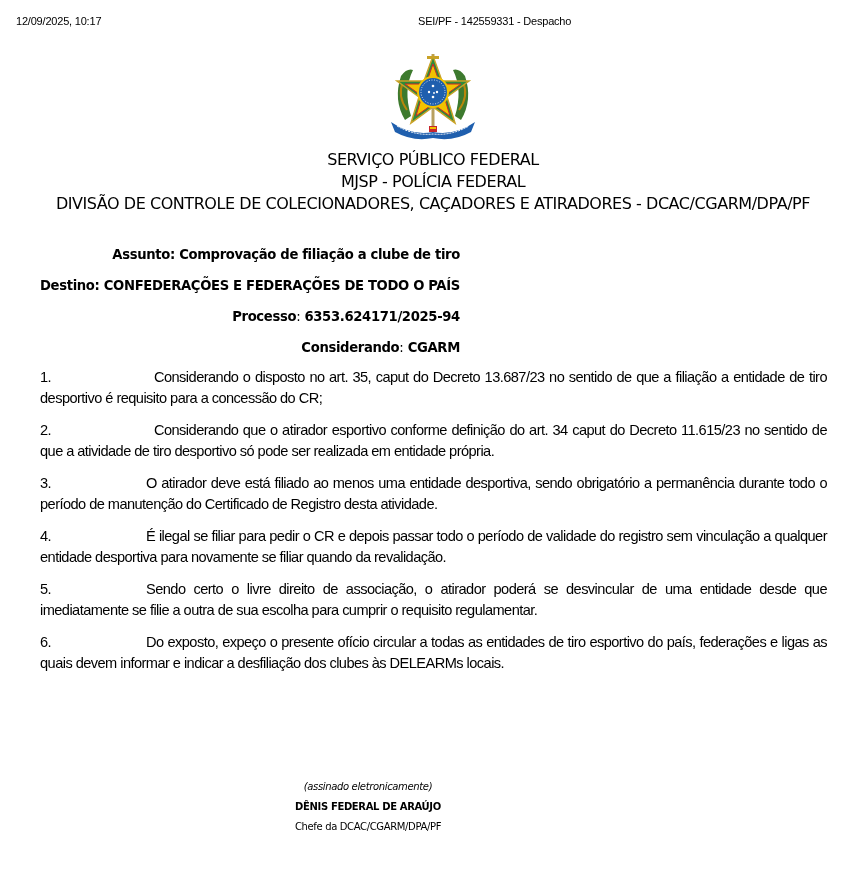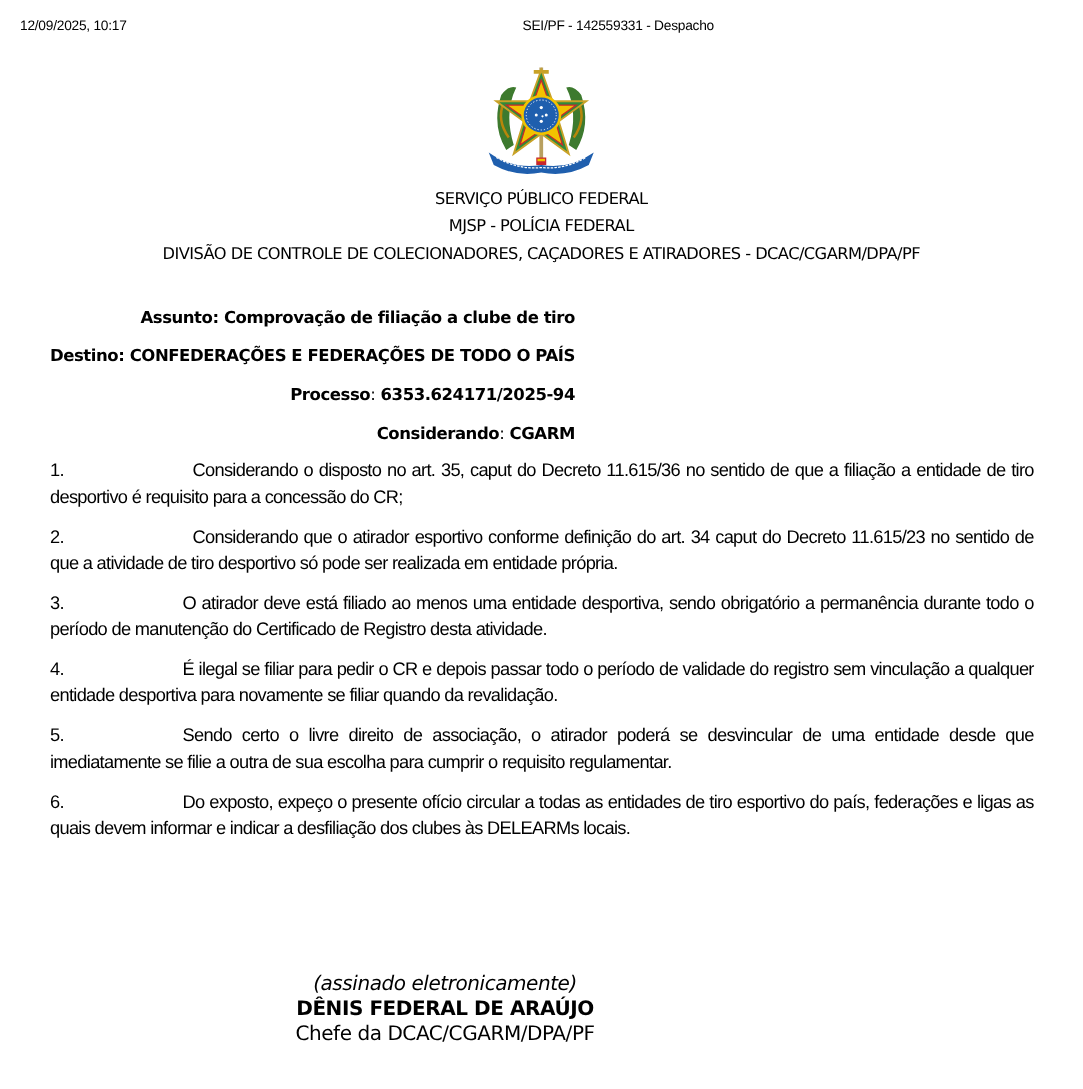--- a/index.html
+++ b/index.html
@@ -42,21 +42,21 @@
       width: 92px;
       height: 90px;
     }
     .org {
       position: absolute;
       top: 149px;
       left: 0;
       width: 866px;
       text-align: center;
       font-family: "DejaVu Sans", sans-serif;
-      font-size: 13px;
+      font-size: 16px;
       line-height: 22px;
       letter-spacing: -0.45px;
     }
     .meta {
       position: absolute;
       left: 40px;
       top: 243px;
       font-family: "DejaVu Sans", sans-serif;
       font-size: 13.2px;
       font-weight: bold;
@@ -88,23 +88,24 @@
       width: 106px;
     }
     .para.wide .num { width: 114px; }
     .signature {
       position: absolute;
       top: 777px;
       left: 0;
       width: 712px;
       text-align: center;
       font-family: "DejaVu Sans", sans-serif;
-      font-size: 16px;
+      font-size: 10px;
       line-height: 20px;
       letter-spacing: -0.35px;
+      padding-left: 12px;
     }
     .signature .signed { font-style: italic; }
     .signature .name { font-weight: bold; }
   </style>
 </head>
 <body>
 
 <div class="print-header">
   <span class="date">12/09/2025, 10:17</span>
   <span class="doc-title">SEI/PF - 142559331 - Despacho</span>
@@ -156,21 +157,21 @@
   </div>
   <div class="row">
     <span>Processo</span><span class="lbl-colon">:</span> <span>6353.624171/2025-94</span>
   </div>
   <div class="row">
     <span>Considerando</span><span class="lbl-colon">:</span> <span>CGARM</span>
   </div>
 </div>
 
 <div class="paras">
-  <p class="para wide"><span class="num">1.</span><span>Considerando o disposto no art. 35, caput do Decreto 11.615/36 no sentido de que a filiação a entidade de tiro desportivo é requisito para a concessão do CR;</span></p>
+  <p class="para wide"><span class="num">1.</span><span>Considerando o disposto no art. 35, caput do Decreto 13.687/23 no sentido de que a filiação a entidade de tiro desportivo é requisito para a concessão do CR;</span></p>
   <p class="para wide"><span class="num">2.</span><span>Considerando que o atirador esportivo conforme definição do art. 34 caput do Decreto 11.615/23 no sentido de que a atividade de tiro desportivo só pode ser realizada em entidade própria.</span></p>
   <p class="para"><span class="num">3.</span><span>O atirador deve está filiado ao menos uma entidade desportiva, sendo obrigatório a permanência  durante todo o período de manutenção do Certificado de Registro desta atividade.</span></p>
   <p class="para"><span class="num">4.</span><span>É ilegal  se filiar para  pedir o CR e depois passar todo o período de validade do registro sem vinculação a qualquer entidade desportiva para novamente se filiar quando da revalidação.</span></p>
   <p class="para"><span class="num">5.</span><span>Sendo certo o livre direito de associação, o atirador poderá se desvincular de uma entidade desde que imediatamente se filie a outra de sua escolha para cumprir o requisito regulamentar.</span></p>
   <p class="para"><span class="num">6.</span><span>Do exposto, expeço o presente ofício circular a todas as entidades de tiro esportivo do país, federações e ligas as quais devem informar e indicar a desfiliação dos clubes às DELEARMs locais.</span></p>
 </div>
 
 <div class="signature">
   <div class="signed">(assinado eletronicamente)</div>
   <div class="name">DÊNIS FEDERAL DE ARAÚJO</div>

